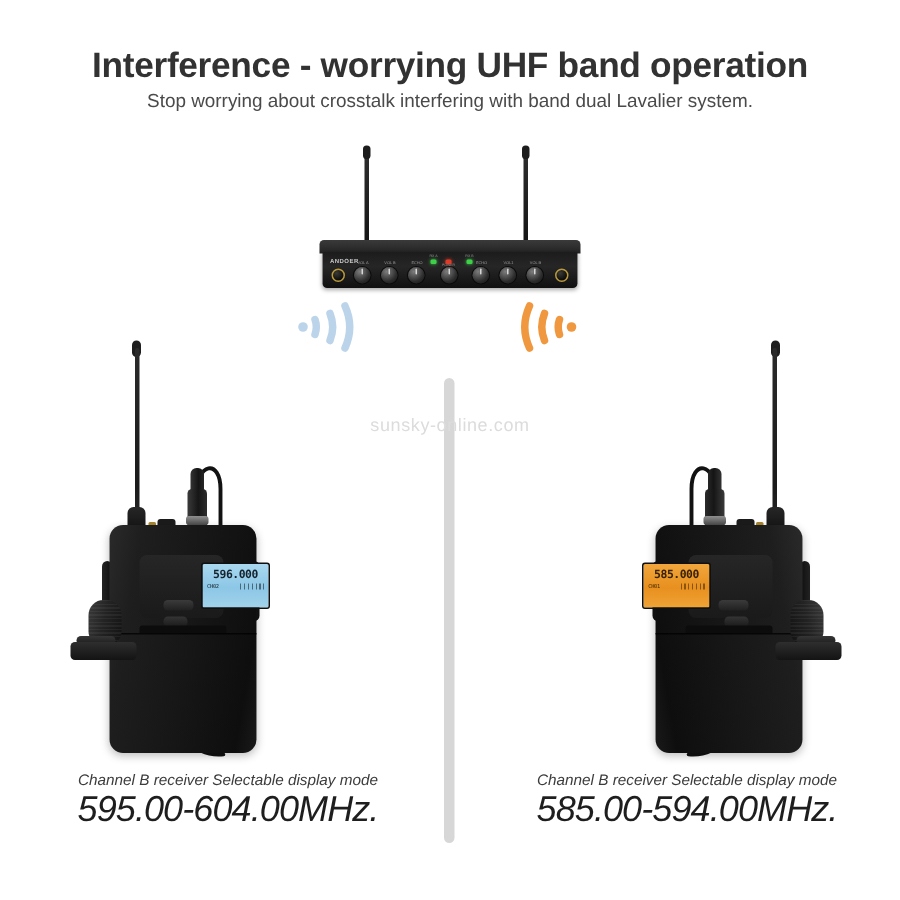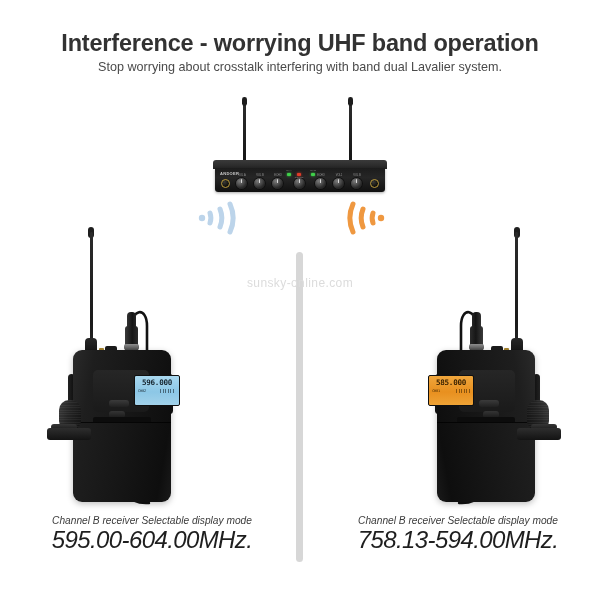--- a/index.html
+++ b/index.html
@@ -596,16 +596,16 @@
   <div class="divider"></div>
   <div class="watermark">sunsky-online.com</div>
 
   <div class="caption left">
     <div class="cap-small">Channel B receiver Selectable display mode</div>
     <div class="cap-big">595.00-604.00MHz.</div>
   </div>
 
   <div class="caption right">
     <div class="cap-small">Channel B receiver Selectable display mode</div>
-    <div class="cap-big">758.13-594.00MHz.</div>
+    <div class="cap-big">585.00-594.00MHz.</div>
   </div>
 
 </div>
 
 </body></html>

